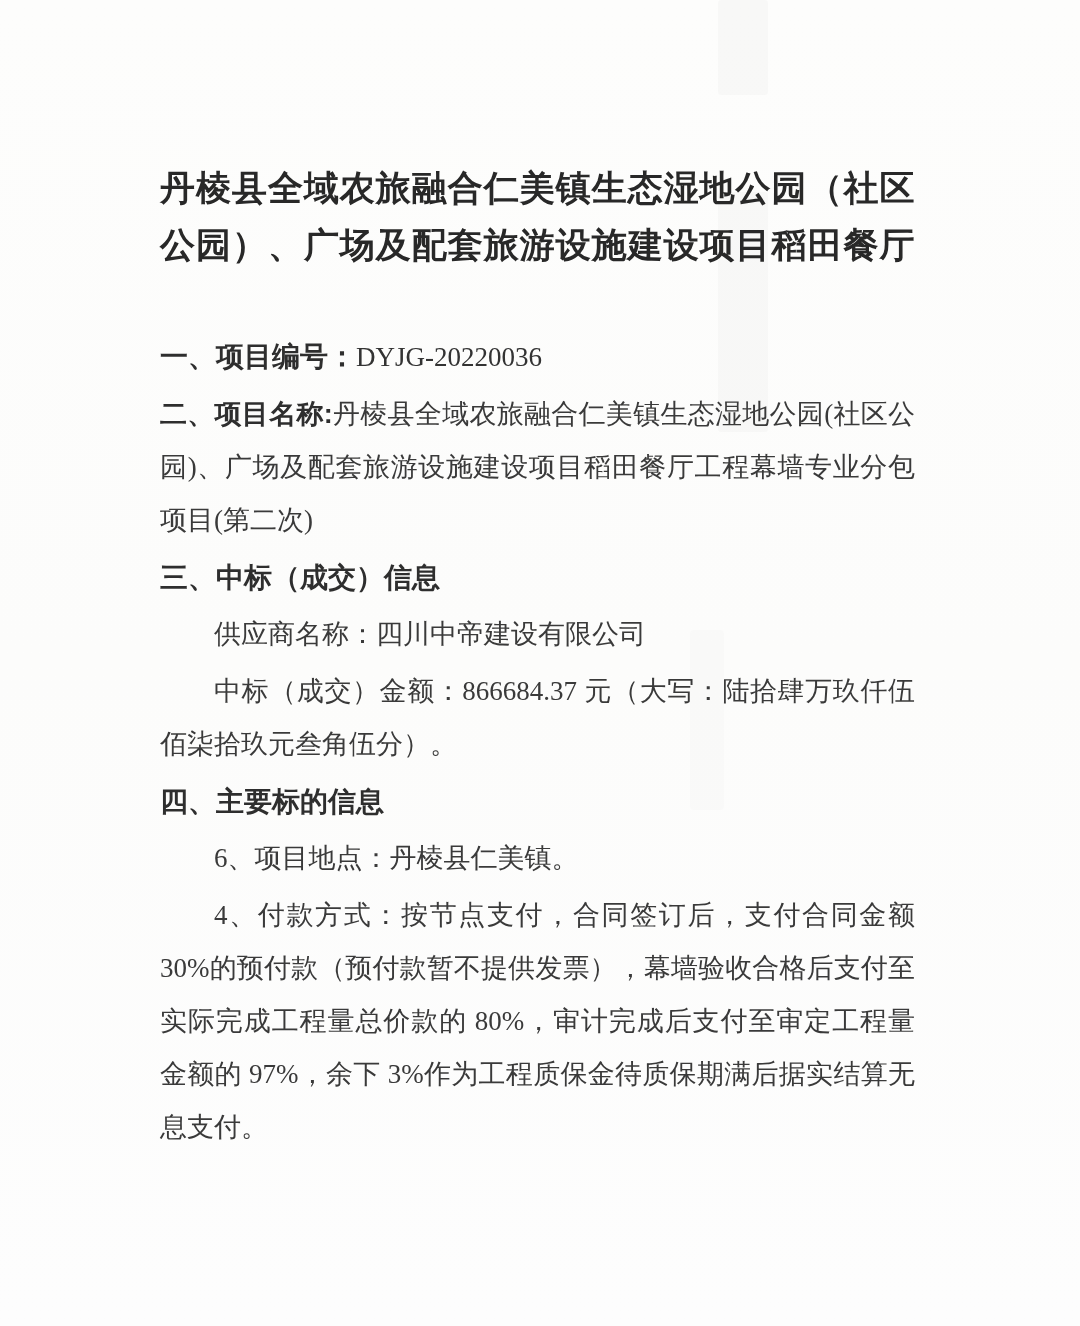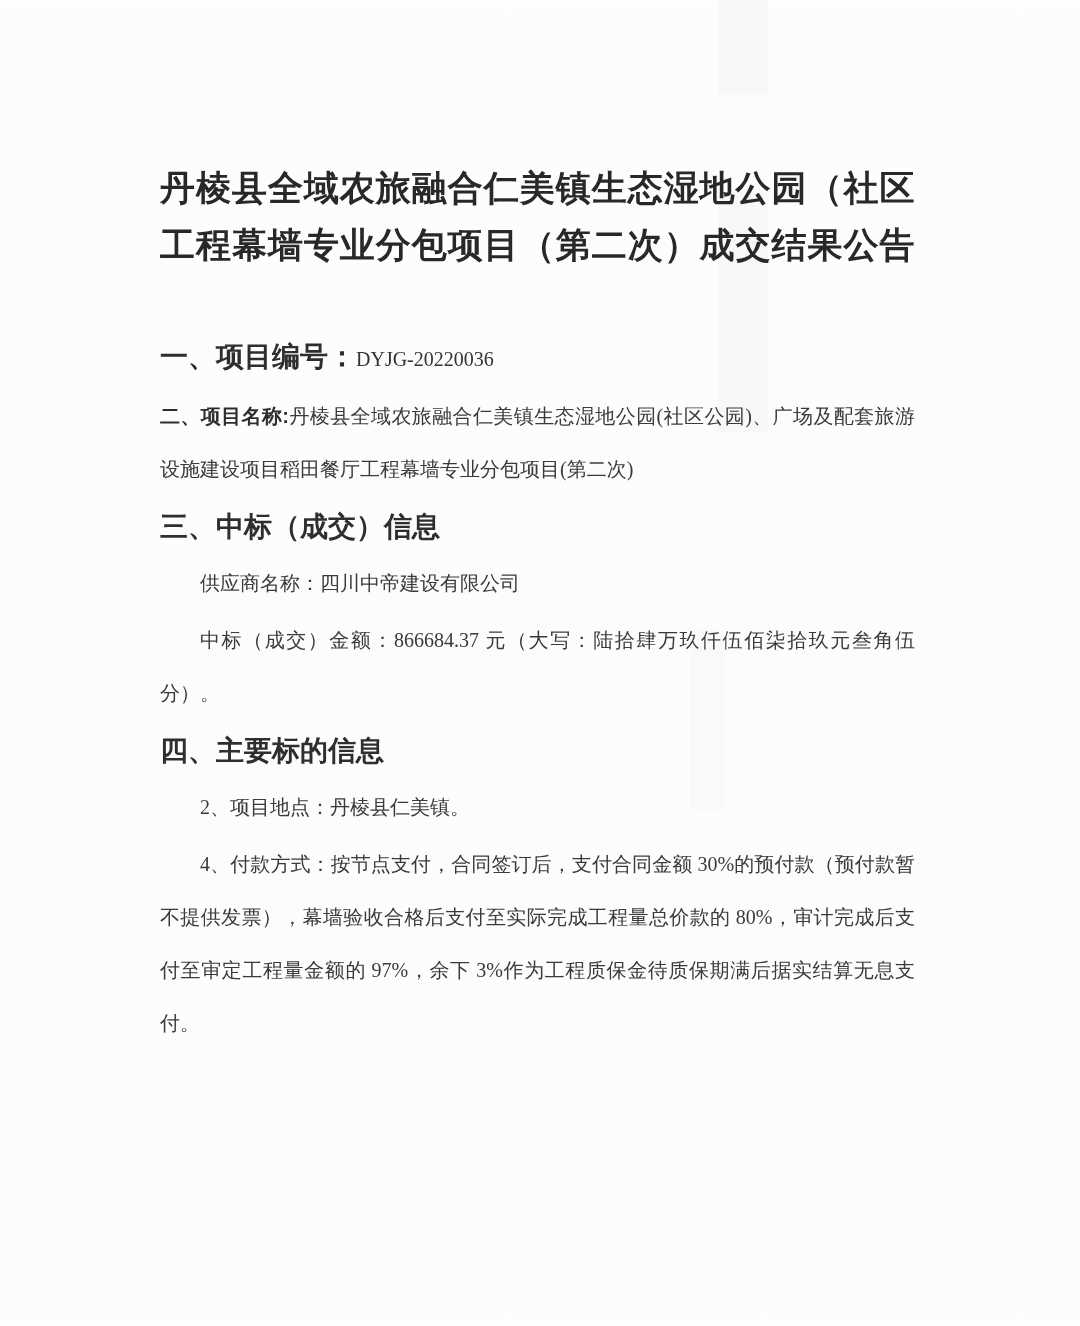--- a/index.html
+++ b/index.html
@@ -48,57 +48,57 @@
     font-family: "Liberation Sans", "DejaVu Sans", sans-serif;
     font-size: 28px;
     font-weight: 700;
     color: #2e2e2e;
   }
   .hei {
     font-family: Liberation Sans, sans-serif;
     font-weight: 700;
     color: #2e2e2e;
   }
-  .body-p { font-size: 20px; }
+  .body-p { font-size: 27px; }
   .mono-num {
     font-family: "Liberation Serif", "DejaVu Serif", serif;
     font-weight: 400;
     color: #333333;
   }
   .just { text-align: justify; }
   .indent { text-indent: 2em; }
 </style>
 </head>
 <body>
 
 <div class="page">
   <div class="scan-band band-1"></div>
   <div class="scan-band band-2"></div>
   <div class="scan-band band-3"></div>
 
   <main class="content">
 
     <h1 class="title">
       <span class="title-line">丹棱县全域农旅融合仁美镇生态湿地公园（社区</span>
-      <span class="title-line">工程幕墙专业分包项目（第二次）成交结果公告</span>
+      <span class="title-line">公园）、广场及配套旅游设施建设项目稻田餐厅</span>
     </h1>
 
     <p class="sec-head"><span class="hei">一、项目编号：</span><span class="mono-num body-p">DYJG-20220036</span></p>
 
     <p class="body-p just"><span class="hei">二、项目名称:</span><span>丹棱县全域农旅融合仁美镇生态湿地公园(社区公园)、广场及配套旅游设施建设项目稻田餐厅工程幕墙专业分包项目(第二次)</span></p>
 
     <h2 class="sec-head">三、中标（成交）信息</h2>
 
     <p class="body-p indent">供应商名称：四川中帝建设有限公司</p>
 
 
     <p class="body-p indent just">中标（成交）金额：866684.37 元（大写：陆拾肆万玖仟伍佰柒拾玖元叁角伍分）。</p>
 
     <h2 class="sec-head">四、主要标的信息</h2>
 
 
-    <p class="body-p indent">2、项目地点：丹棱县仁美镇。</p>
+    <p class="body-p indent">6、项目地点：丹棱县仁美镇。</p>
 
 
     <p class="body-p indent just">4、付款方式：按节点支付，合同签订后，支付合同金额 30%的预付款（预付款暂不提供发票），幕墙验收合格后支付至实际完成工程量总价款的 80%，审计完成后支付至审定工程量金额的 97%，余下 3%作为工程质保金待质保期满后据实结算无息支付。</p>
 
   </main>
 </div>
 
 </body></html>

